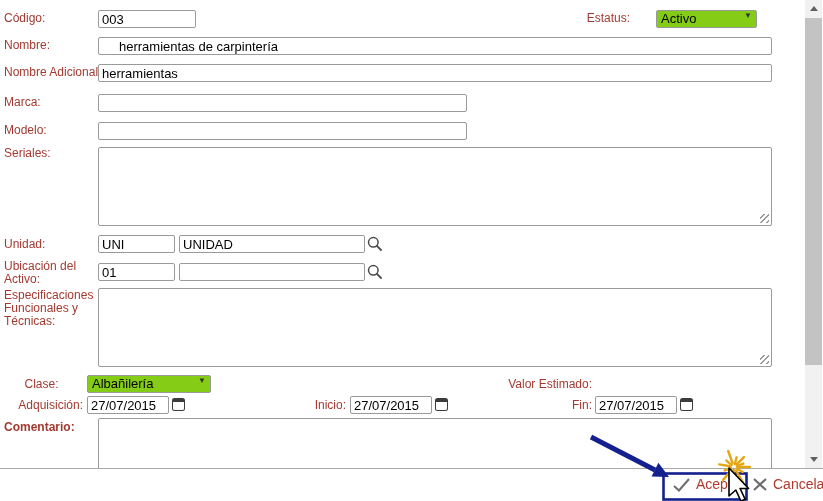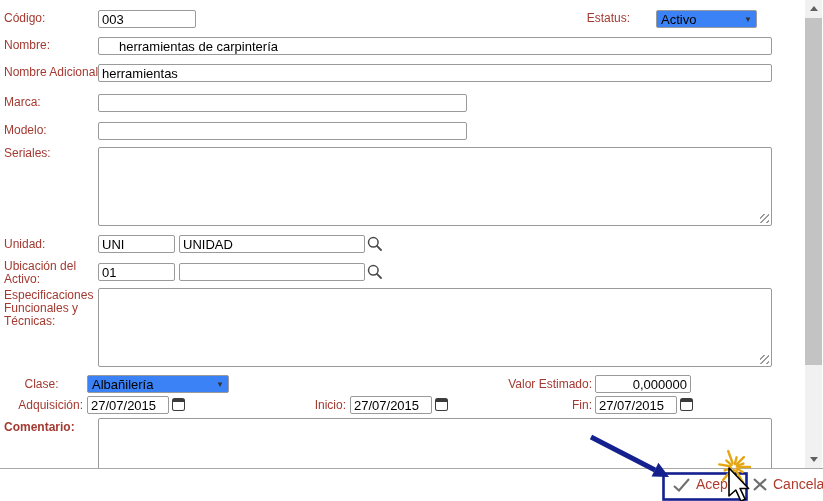--- a/index.html
+++ b/index.html
@@ -25,22 +25,22 @@
     border:1px solid #9a9a9a; border-radius:2px; background:#fff;
     font-family:"Liberation Sans", sans-serif; font-size:13px; color:#000;
     resize:none; outline:none; padding:2px 3px;
   }
   .grip{
     position:absolute; width:9px; height:9px; pointer-events:none;
     background:repeating-linear-gradient(135deg, transparent 0 2.5px, #9a9a9a 2.5px 3.8px);
   }
   .sel{
     position:absolute; box-sizing:border-box; height:18px;
-    border:1px solid #9a9a9a; border-radius:2px; background:#3b82f6;
-    display:flex; align-items:center; justify-content:space-between;
+    border:1px solid #9a9a9a; border-radius:2px; background:#84cc16;
+    display:flex; justify-content:space-between;
     font-size:13px; color:#000; padding:0 4px; cursor:default;
   }
   .selarr{font-size:8px; color:#333; margin-left:4px;}
   .cal{
     position:absolute; box-sizing:border-box; width:13px; height:13px;
     border:1.5px solid #3c3c3c; border-top:4.5px solid #3c3c3c; border-radius:2.5px;
     background:#fff;
   }
   .mag{position:absolute;}
   
@@ -104,26 +104,25 @@
   <svg class="mag" style="left:366px; top:263px;" width="18" height="18" viewBox="0 0 18 18">
     <circle cx="7.3" cy="7.3" r="4.8" fill="none" stroke="#4a4a4a" stroke-width="1.5"></circle>
     <line x1="10.9" y1="10.9" x2="15" y2="15" stroke="#4a4a4a" stroke-width="1.8" stroke-linecap="round"></line>
   </svg>
 
   <div class="lbl wrap" style="left:4px; top:289px; width:96px;">Especificaciones Funcionales y Técnicas:</div>
   <textarea class="ta" style="left: 98px; top: 288px; width: 674px; height: 79px;"></textarea>
   <span class="grip" style="left:760px; top:355px;"></span>
 
   <div class="lbl r" style="left:0px; top:378px; width:83px;text-align:center;">Clase:</div>
-  <div class="sel" style="left:87px; top:375px; width:142px;gap:9px;">
+  <div class="sel" style="left:87px; top:375px; width:124px;gap:9px;">
     <span>Albañilería</span>
     <span class="selarr">▼</span>
   </div>
   <div class="lbl r" style="left:470px; top:378px; width:122px;">Valor Estimado:</div>
-  <input class="inp num" style="left: 595px; top: 375px; width: 96px;" value="0,000000">
 
   <div class="lbl r" style="left:0px; top:399px; width:83px;">Adquisición:</div>
   <input class="inp" style="left: 87px; top: 396px; width: 82px;" value="27/07/2015">
   <span class="cal" style="left:172px; top:398px;"></span>
 
   <div class="lbl r" style="left:260px; top:399px; width:86px;">Inicio:</div>
   <input class="inp" style="left: 350px; top: 396px; width: 82px;" value="27/07/2015">
   <span class="cal" style="left:435px; top:398px;"></span>
 
   <div class="lbl r" style="left:520px; top:399px; width:72px;">Fin:</div>

